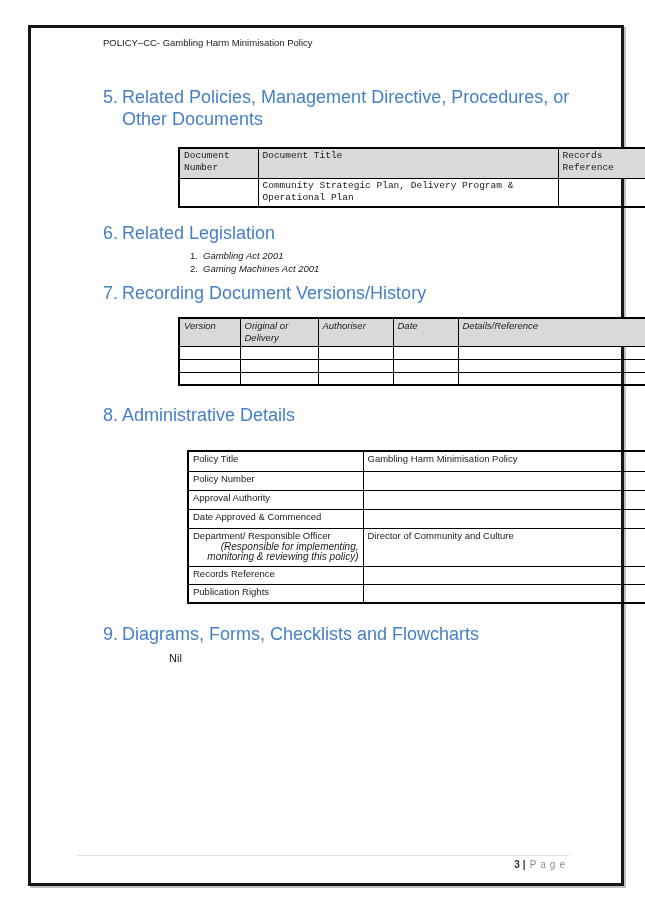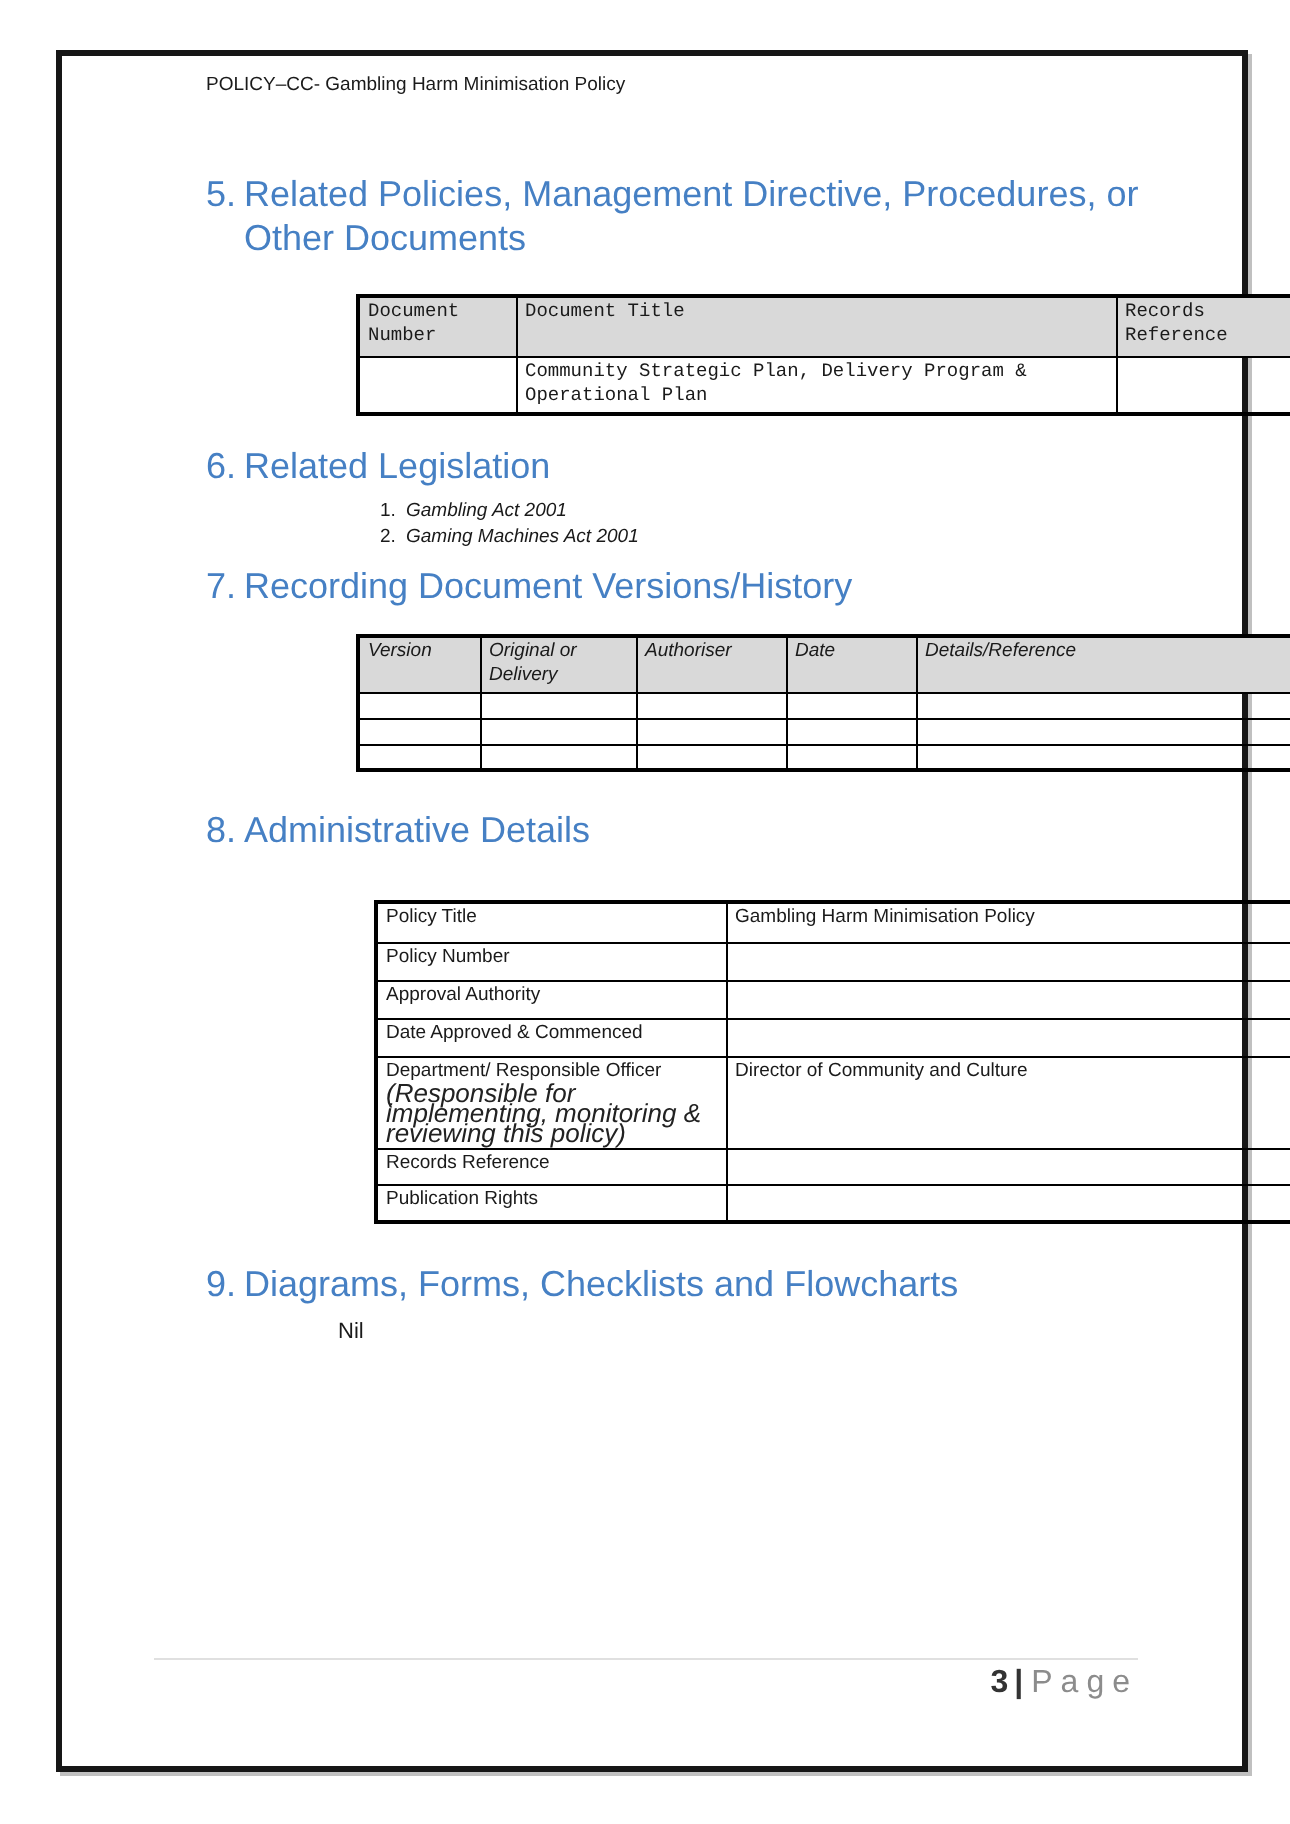--- a/index.html
+++ b/index.html
@@ -84,34 +84,35 @@
 
   .nil-text {
     margin: 7px 0 0 66px;
     font-size: 11px;
     line-height: 12px;
   }
 
   .admin-note {
     display: block;
     font-style: italic;
-    font-size: 13px;
+    font-size: 10px;
     line-height: 10px;
     color: #222;
+    text-align: right;
   }
   .admin-note:empty { display: none; }
 
   .footer {
     position: absolute;
     left: 46px; right: 52px;
-    bottom: 32px;
+    bottom: 13px;
     border-top: 1px solid #e0e0e0;
     padding-top: 3px;
     text-align: right;
-    font-size: 16px;
+    font-size: 10px;
   }
   .footer .pg-num { font-weight: 700; color: #333; }
   .footer .pg-sep { font-weight: 700; color: #333; padding: 0 4px 0 3px; }
   .footer .pg-word { color: #8c8c8c; letter-spacing: 4px; }
 </style>
 </head>
 <body>
 
 <div class="page">
   <div class="content">

